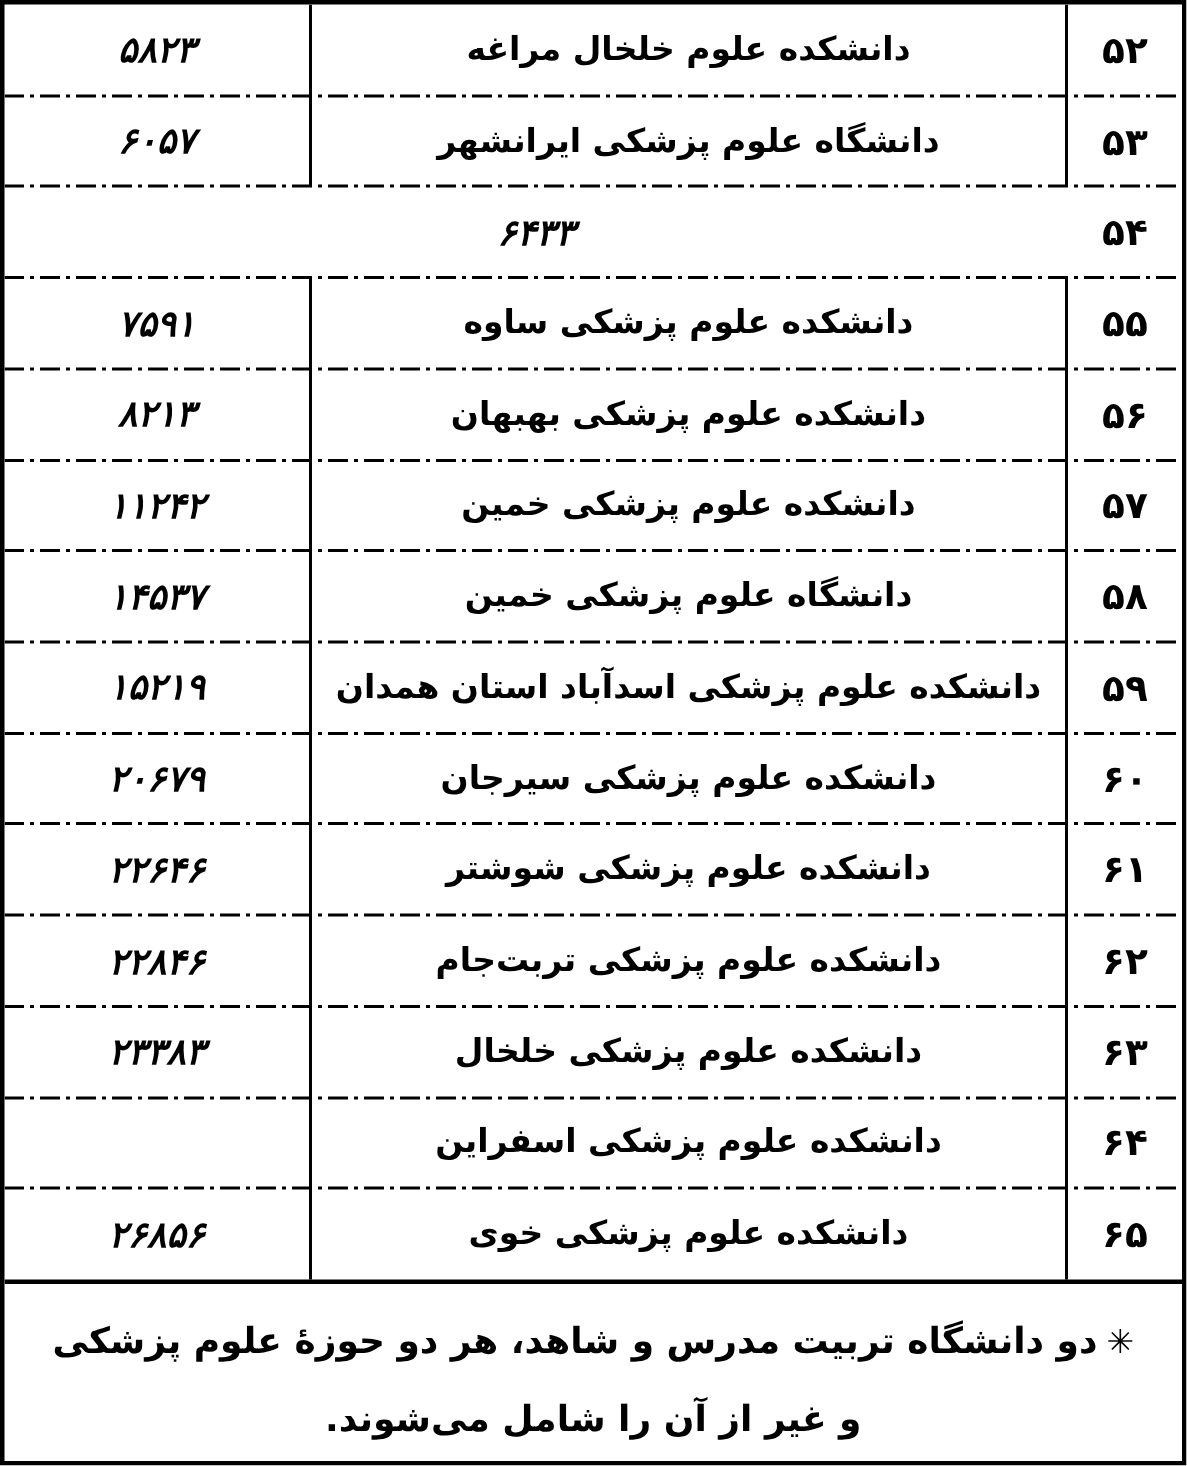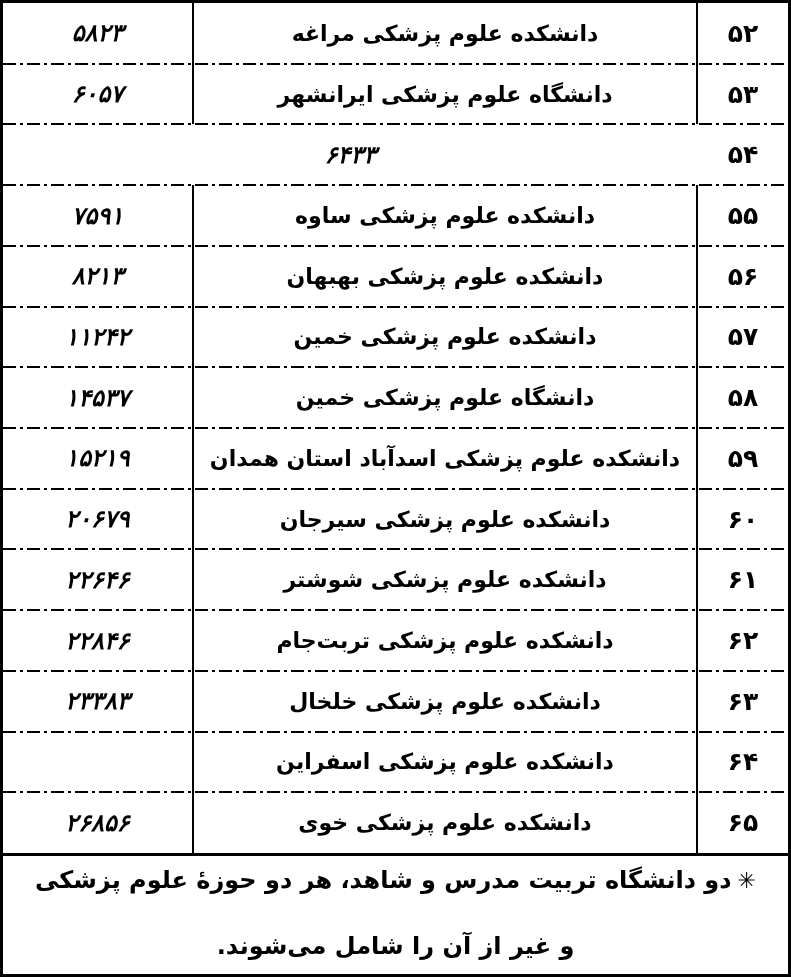--- a/index.html
+++ b/index.html
@@ -50,21 +50,21 @@
     );
   }
   .cell {
     display: flex;
     align-items: center;
     justify-content: center;
     overflow: hidden;
     white-space: nowrap;
   }
   .cell.idx {
-    width: 90px;
+    width: 76px;
     font-size: 25px;
   }
   .cell.name {
     width: 502px;
     border-left: 2px solid #000;
     border-right: 2px solid #000;
     font-size: 22px;
   }
   .cell.val {
     flex: 1 1 0;
@@ -72,42 +72,42 @@
     letter-spacing: 2px;
     font-style: italic;
   }
   .footer {
     flex: 1 1 0;
     border-top: 3px solid #000;
     display: flex;
     flex-direction: column;
     align-items: center;
     justify-content: space-between;
-    padding: 10px 12px 14px 12px;
+    padding: 24px 12px 14px 12px;
     font-size: 24px;
     text-align: center;
   }
   .fline {
     white-space: nowrap;
   }
   .fmark {
     font-size: 22px;
     padding-left: 6px;
   }
 </style>
 </head>
 <body>
 
 <div class="page">
 
   <div class="data-rows">
 
     <div class="row">
       <div class="cell idx">۵۲</div>
-      <div class="cell name">دانشکده علوم پزشکی مراغه</div>
+      <div class="cell name">دانشکده علوم خلخال مراغه</div>
       <div class="cell val">۵۸۲۳</div>
     </div>
 
     <div class="row">
       <div class="cell idx">۵۳</div>
       <div class="cell name">دانشگاه علوم پزشکی ایرانشهر</div>
       <div class="cell val">۶۰۵۷</div>
     </div>
 
     <div class="row">

